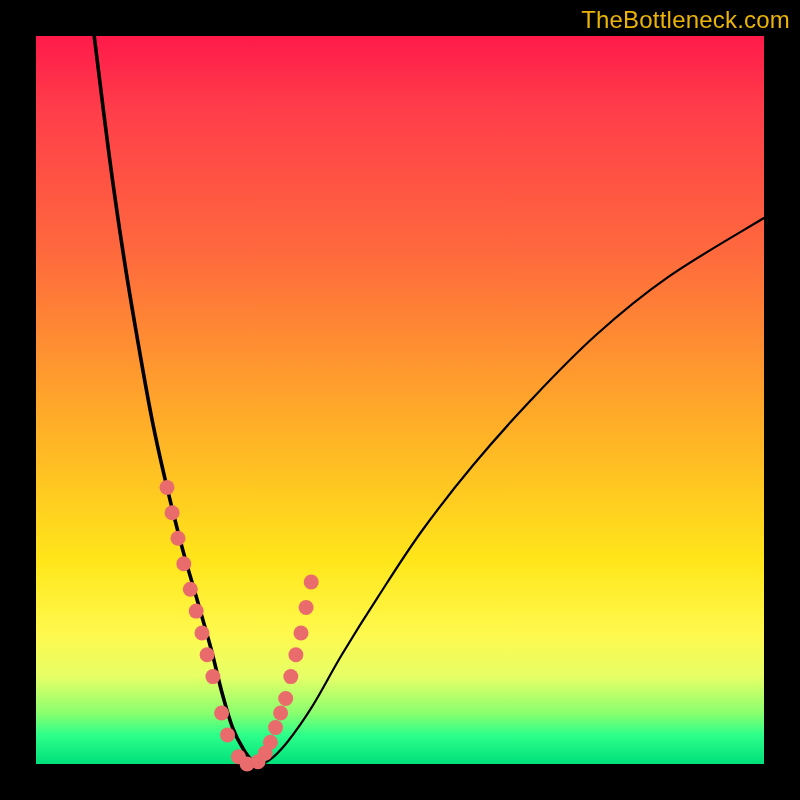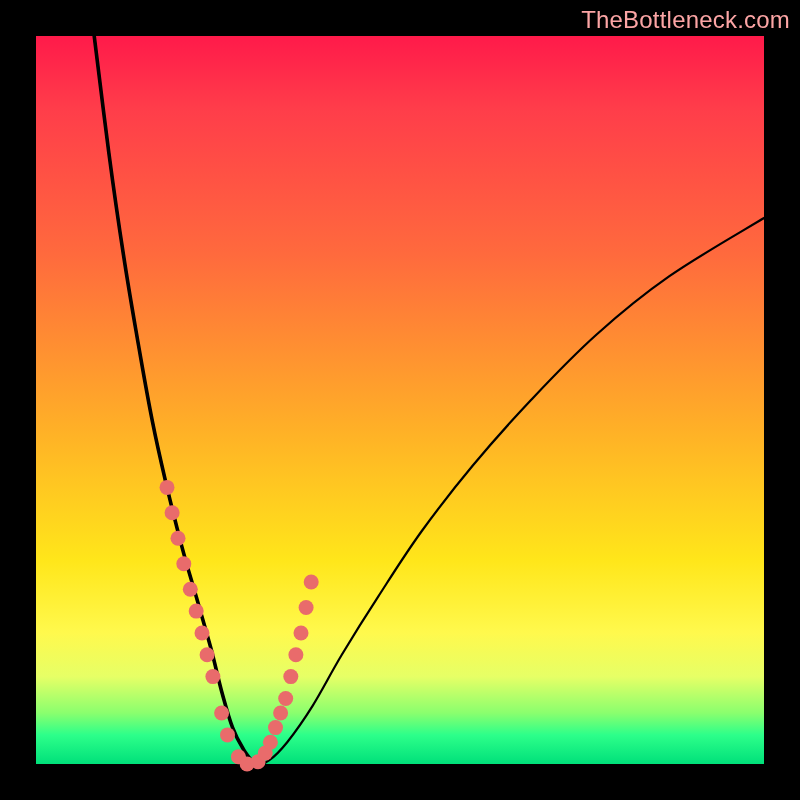--- a/index.html
+++ b/index.html
@@ -35,21 +35,21 @@
       #fff94d 82%,
       #e6ff66 88%,
       #8aff6e 93%,
       #2dff8a 96%,
       #00e07a 100%);
   }
   .watermark {
     position: absolute;
     top: 6px;
     right: 10px;
-    color: #fca5a5;
+    color: #eab308;
     font-size: 24px;
     letter-spacing: 0.2px;
     font-weight: 400;
     user-select: none;
   }
   svg.curve {
     position: absolute;
     left: 0;
     top: 0;
     width: 728px;

